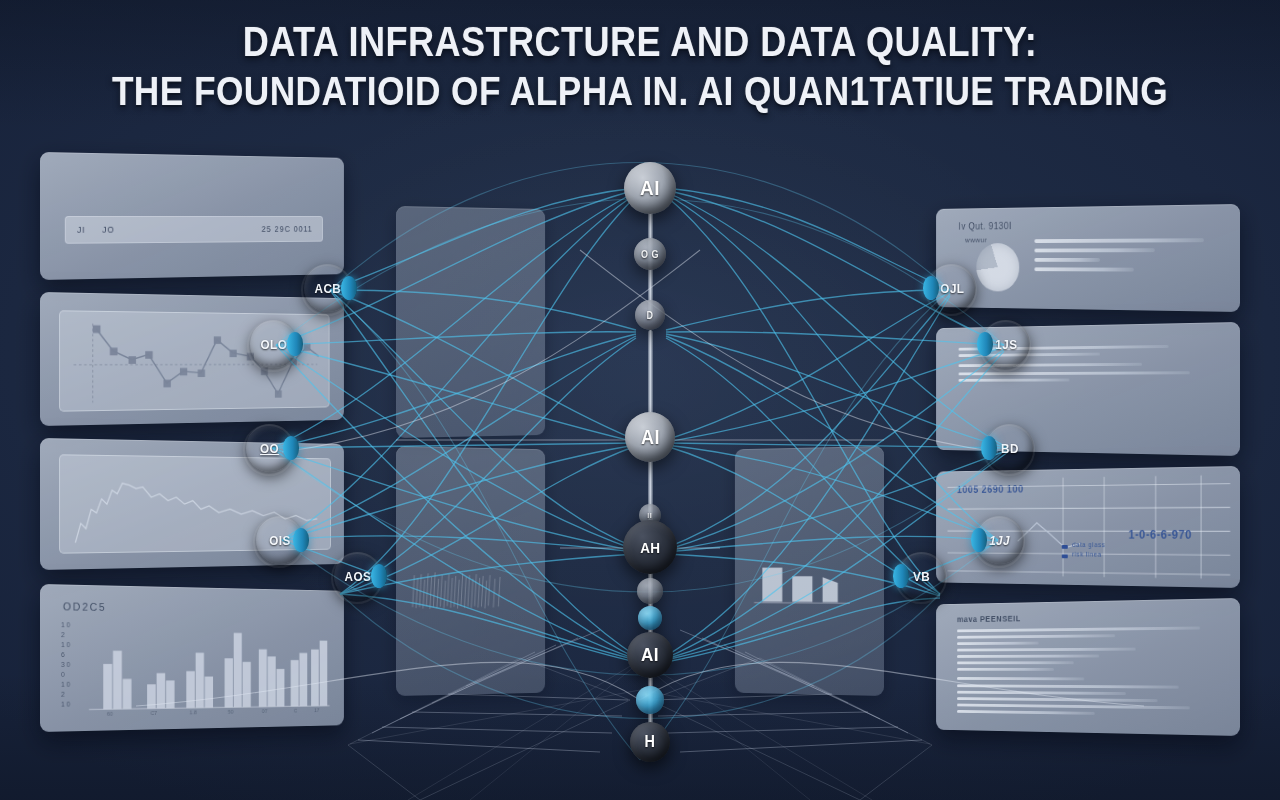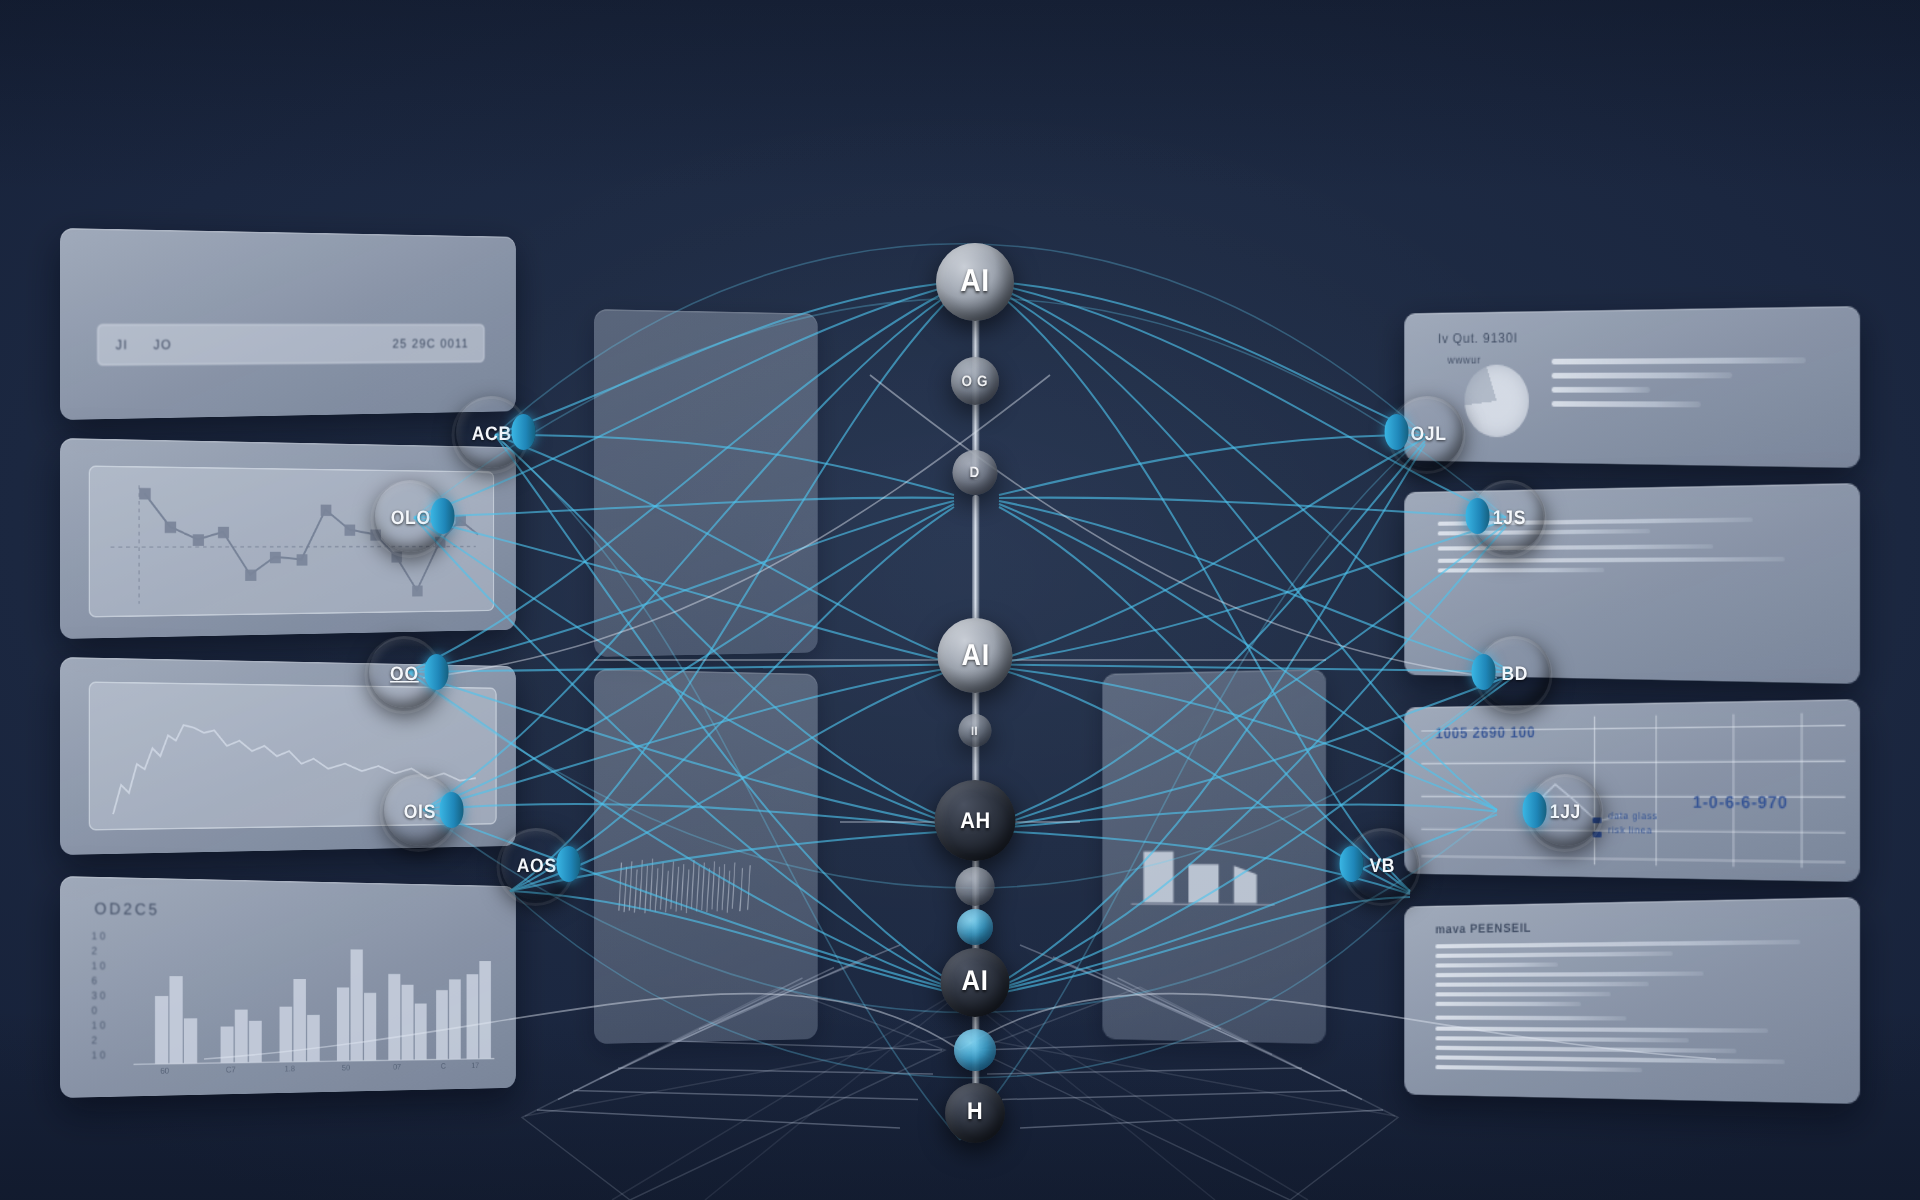--- a/index.html
+++ b/index.html
@@ -179,20 +179,24 @@
   .axis-nums{
     position:absolute;font-size:7px;line-height:10px;color:#39465e;
     filter:blur(0.5px);opacity:.8;
   }
 </style>
 </head>
 <body>
 
 <div id="stage">
 
+  <div class="title-wrap">
+    <span class="title-line l1">DATA INFRASTRCTURE AND DATA QUALITY:</span>
+    <span class="title-line l2">THE FOUNDATIOID OF ALPHA IN. AI QUAN1TATIUE TRADING</span>
+  </div>
 
   <svg class="layer" id="floors" viewBox="0 0 1280 800">
     <g stroke="rgba(205,215,232,0.32)" stroke-width="1" fill="none">
 
       <path d="M348 745 L520 658 L630 700 L420 800 Z" opacity="0.55"></path>
       <path d="M372 733 L535 652"></path>
         <path d="M400 719 L556 645"></path>
       <path d="M432 703 L578 638"></path>
         <path d="M466 686 L600 630"></path>
       <path d="M358 740 L600 752"></path>
@@ -488,21 +492,21 @@
   </div>
   <div class="node center mini" style="left:634px;top:238px;width:32px;height:32px;font-size:10px;opacity:.92;">
     <span class="lbl fuzzy">O G</span>
   </div>
   <div class="node center mini" style="left:635px;top:300px;width:30px;height:30px;font-size:10px;opacity:.88;">
     <span class="lbl fuzzy">D</span>
   </div>
   <div class="node center" style="left:625px;top:412px;width:50px;height:50px;font-size:20px;">
     <span class="lbl">AI</span>
   </div>
-  <div class="node center mini" style="left:639px;top:476px;width:22px;height:22px;font-size:8px;opacity:.8;">
+  <div class="node center mini" style="left:639px;top:504px;width:22px;height:22px;font-size:8px;opacity:.8;">
     <span class="lbl fuzzy">II</span>
   </div>
   <div class="node center dark" style="left:623px;top:520px;width:54px;height:54px;font-size:15px;">
     <span class="lbl">AH</span>
   </div>
   <div class="node center mini" style="left:637px;top:578px;width:26px;height:26px;opacity:.85;">
     <span class="lbl"></span>
   </div>
   <div class="node center blue" style="left:638px;top:606px;width:24px;height:24px;opacity:.95;">
     <span class="lbl"></span>
@@ -551,21 +555,21 @@
   <div class="node cyl" style="left:982px;top:320px;width:48px;height:48px;">
     <span class="rim"></span>
     <span class="lbl fuzzy">1JS</span>
     <span class="cap" style="right:auto;left:-5px;"></span>
   </div>
   <div class="node cyl" style="left:986px;top:424px;width:48px;height:48px;">
     <span class="rim"></span>
     <span class="lbl fuzzy">BD</span>
     <span class="cap" style="right:auto;left:-5px;"></span>
   </div>
-  <div class="node cyl" style="left:1020px;top:516px;width:48px;height:48px;">
+  <div class="node cyl" style="left:976px;top:516px;width:48px;height:48px;font-style:italic;">
     <span class="rim"></span>
     <span class="lbl fuzzy">1JJ</span>
     <span class="cap" style="right:auto;left:-5px;"></span>
   </div>
   <div class="node cyl" style="left:898px;top:552px;width:48px;height:48px;">
     <span class="rim"></span>
     <span class="lbl fuzzy">VB</span>
     <span class="cap" style="right:auto;left:-5px;"></span>
   </div>
 

